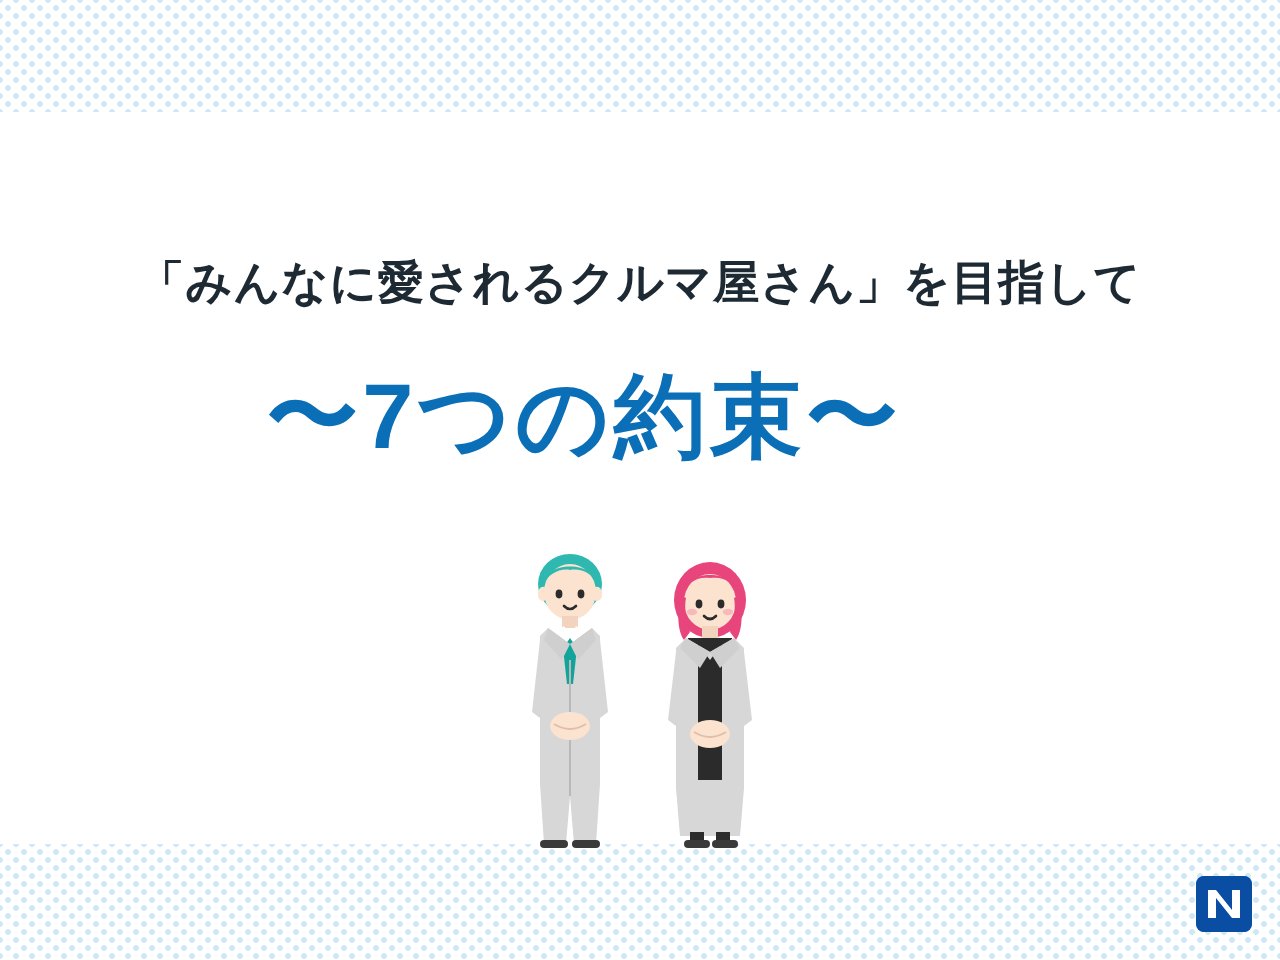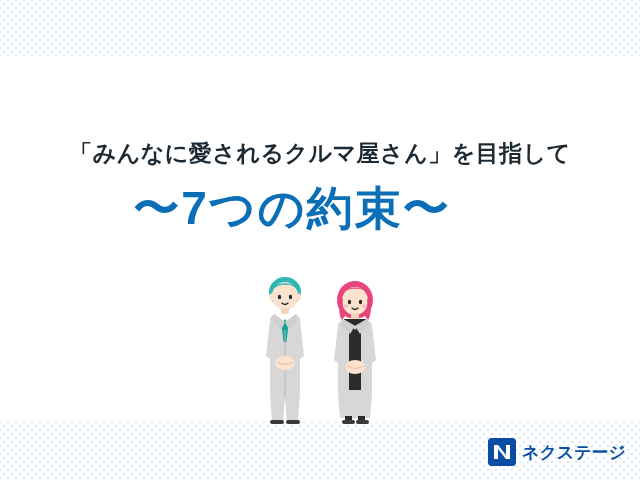--- a/index.html
+++ b/index.html
@@ -52,21 +52,20 @@
     position: absolute;
     top: 126px;
     left: 0;
     width: 640px;
     text-align: center;
     color: #1e2a33;
     font-size: 23px;
     font-weight: bold;
     letter-spacing: 0.5px;
     white-space: nowrap;
-    margin-top: 12px;
   }
   .subheadline {
     position: absolute;
     top: 178px;
     left: 0;
     width: 584px;
     text-align: center;
     color: #0b6fb8;
     font-size: 46px;
     font-weight: bold;
@@ -218,16 +217,15 @@
     </svg>
   </div>
 
   <div class="logo">
     <div class="logo-mark">
       <svg width="28" height="28" viewBox="0 0 28 28" xmlns="http://www.w3.org/2000/svg">
         <rect x="0" y="0" width="28" height="28" rx="4" fill="#0a4ea3"></rect>
         <path d="M6 21 L6 7 L10 7 L18 17 L18 7 L22 7 L22 21 L18 21 L10 11 L10 21 Z" fill="#ffffff"></path>
       </svg>
     </div>
-    <div class="logo-text">ネクステージ</div>
   </div>
 
 </div>
 
 </body></html>

